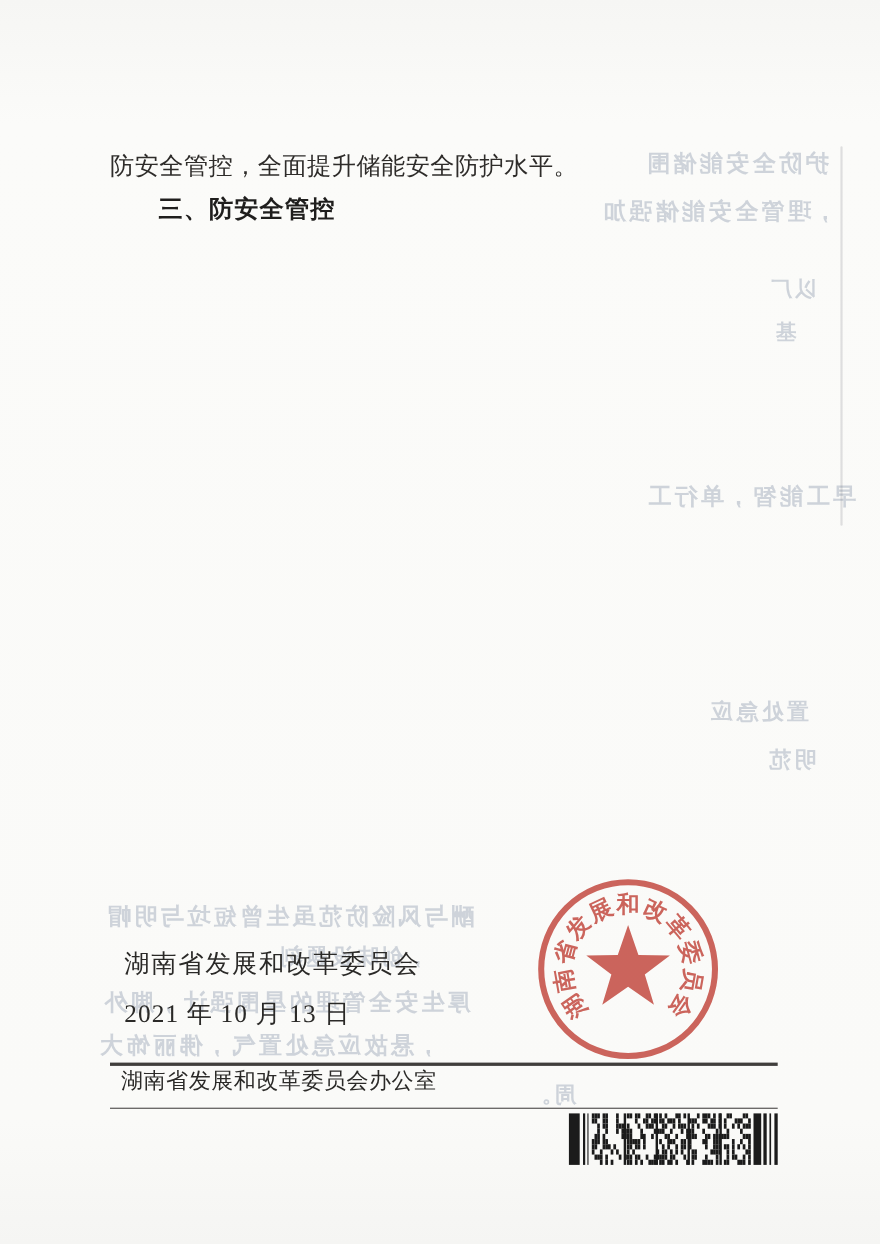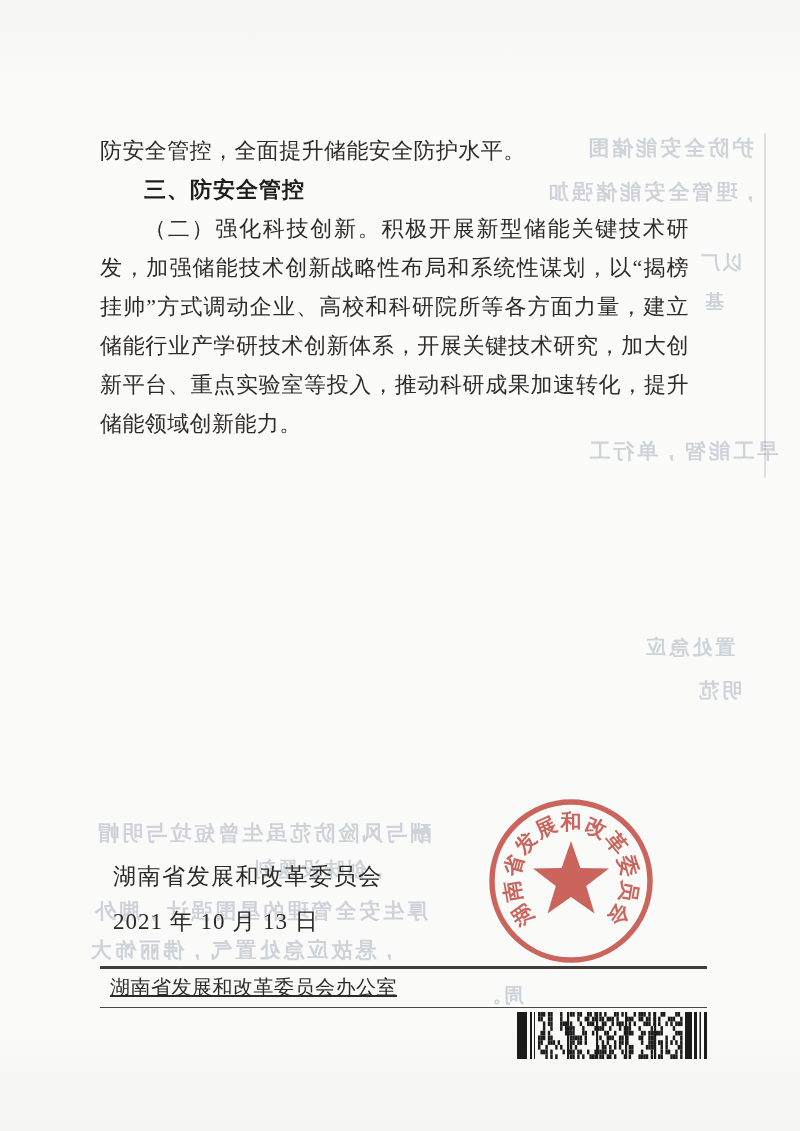--- a/index.html
+++ b/index.html
@@ -23,21 +23,21 @@
   .issue-date{line-height:34px;margin-top:11px;padding-right:52px;letter-spacing:1px;}
   
   .seal{position:absolute;left:486px;top:796px;width:170px;height:170px;mix-blend-mode:multiply;opacity:.82;}
   .seal-ring{fill:none;stroke:#c5443a;stroke-width:5.5;}
   .seal-star{fill:#c5443a;}
   .seal svg text{fill:#c5443a;font-size:21px;font-weight:700;font-family:"Liberation Serif","DejaVu Serif",serif;}
   
   .footer{position:absolute;left:100px;top:966px;width:607px;}
   .rule-top{height:2.5px;background:#403e3c;}
   .rule-bottom{height:1.5px;background:#4a4846;}
-  .footer-row{display:flex;justify-content:space-between;align-items:center;height:38px;padding:0 0 0 10px;font-size:20px;color:#2b2a28;letter-spacing:.5px;text-decoration:underline;}
+  .footer-row{display:flex;justify-content:space-between;height:38px;padding:0 0 0 10px;font-size:20px;color:#2b2a28;letter-spacing:.5px;}
   
   #barcode{position:absolute;left:517px;top:1012px;}
   
   .bleed{
     position:absolute;transform:scaleX(-1);transform-origin:center;
     color:#b4bcc8;opacity:.62;filter:blur(.5px);
     font-size:21px;letter-spacing:3px;white-space:nowrap;font-weight:600;
     font-family:"Liberation Serif","DejaVu Serif",serif;
   }
   
@@ -59,21 +59,20 @@
   <span class="bleed" style="left:252px;top:856px;font-size:20px;">，创味设题刻</span>
   <span class="bleed" style="left:92px;top:897px;">厚生安全管理的星围强计，脚外</span>
   <span class="bleed" style="left:88px;top:936px;">，悬故应急处置气，佛丽饰大</span>
   <span class="bleed" style="left:478px;top:982px;font-size:20px;">周。</span>
 
   <div class="scan-edge-right"></div>
 
   <div class="body-text">
     <p class="cont">防安全管控，全面提升储能安全防护水平。</p>
     <p class="heading">三、防安全管控</p>
-    <p class="para">（二）强化科技创新。积极开展新型储能关键技术研发，加强储能技术创新战略性布局和系统性谋划，以“揭榜挂帅”方式调动企业、高校和科研院所等各方面力量，建立储能行业产学研技术创新体系，开展关键技术研究，加大创新平台、重点实验室等投入，推动科研成果加速转化，提升储能领域创新能力。</p>
   </div>
 
   <div class="signature">
     <div class="issuer">湖南省发展和改革委员会</div>
     <div class="issue-date">2021 年 10 月 13 日</div>
   </div>
 
   <div class="seal">
     <svg id="seal-svg" width="170" height="170" viewBox="0 0 170 170">
       <circle class="seal-ring" cx="85" cy="85" r="79"></circle>

